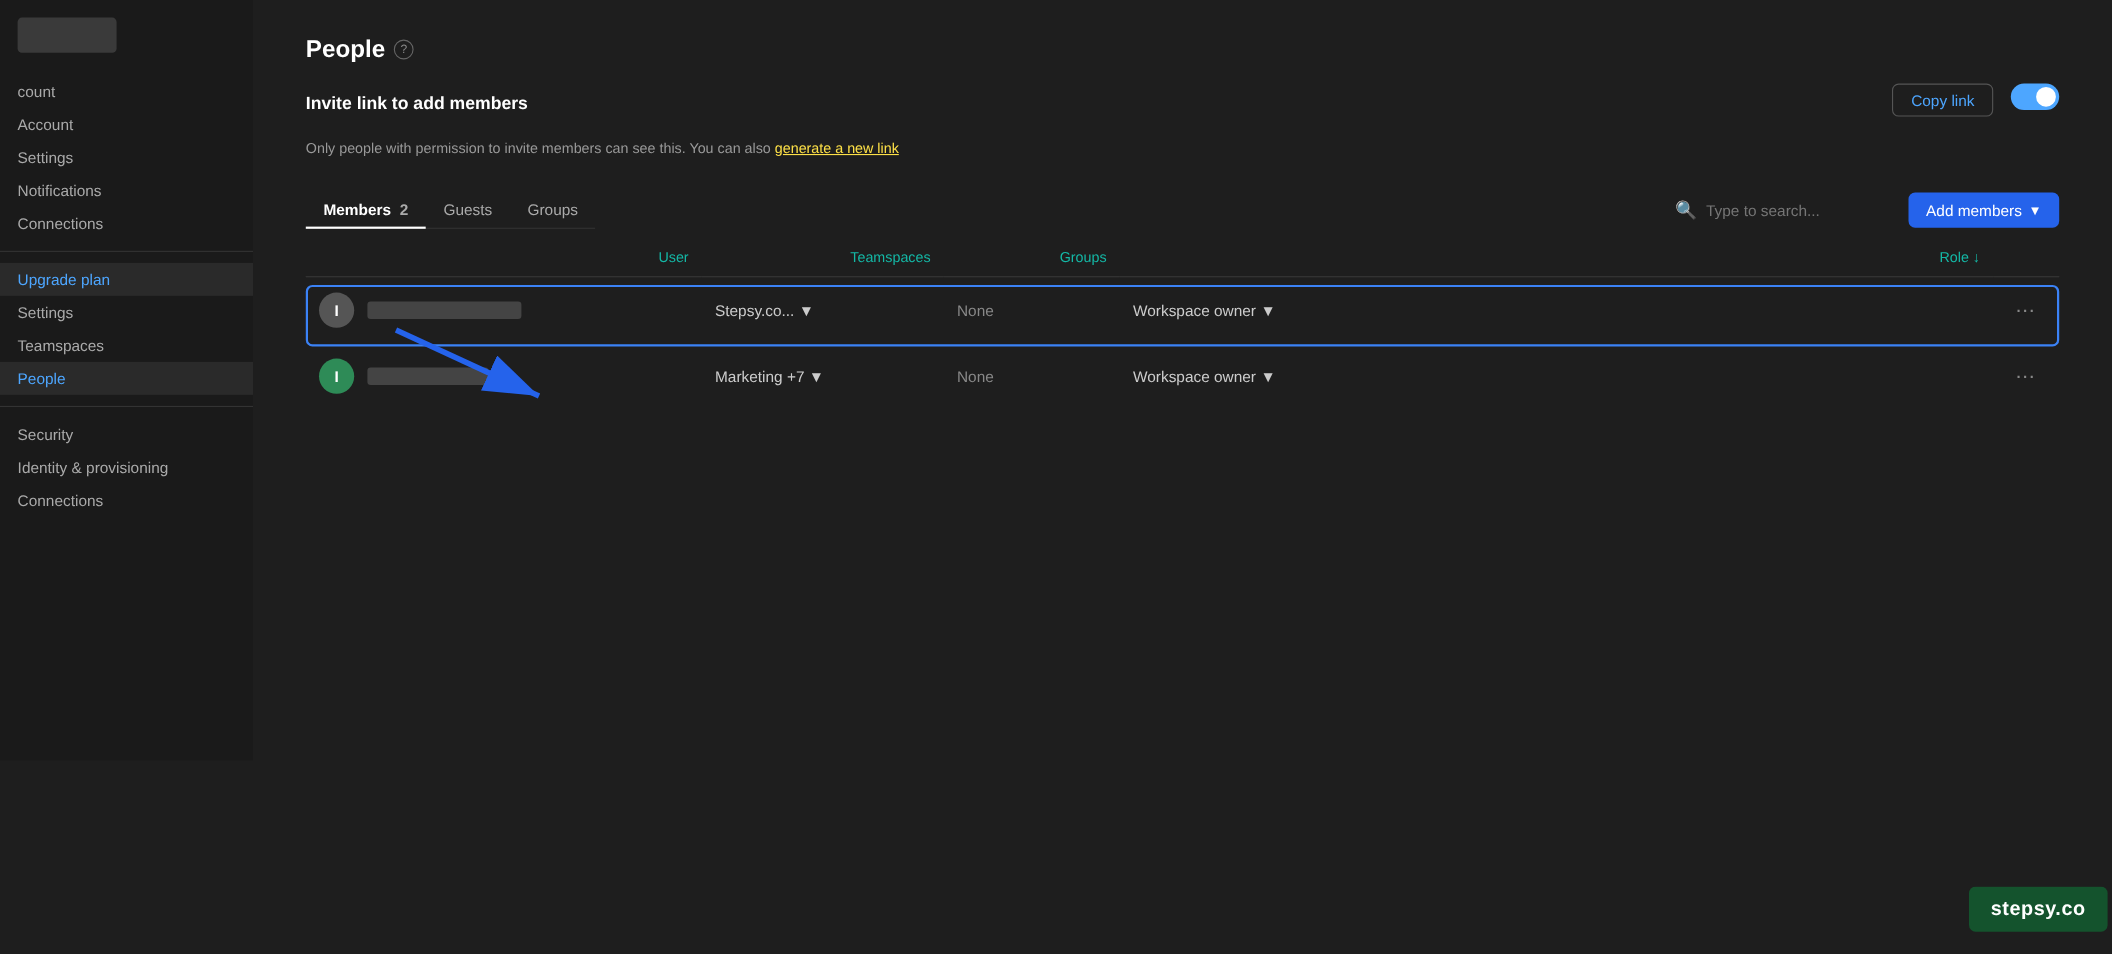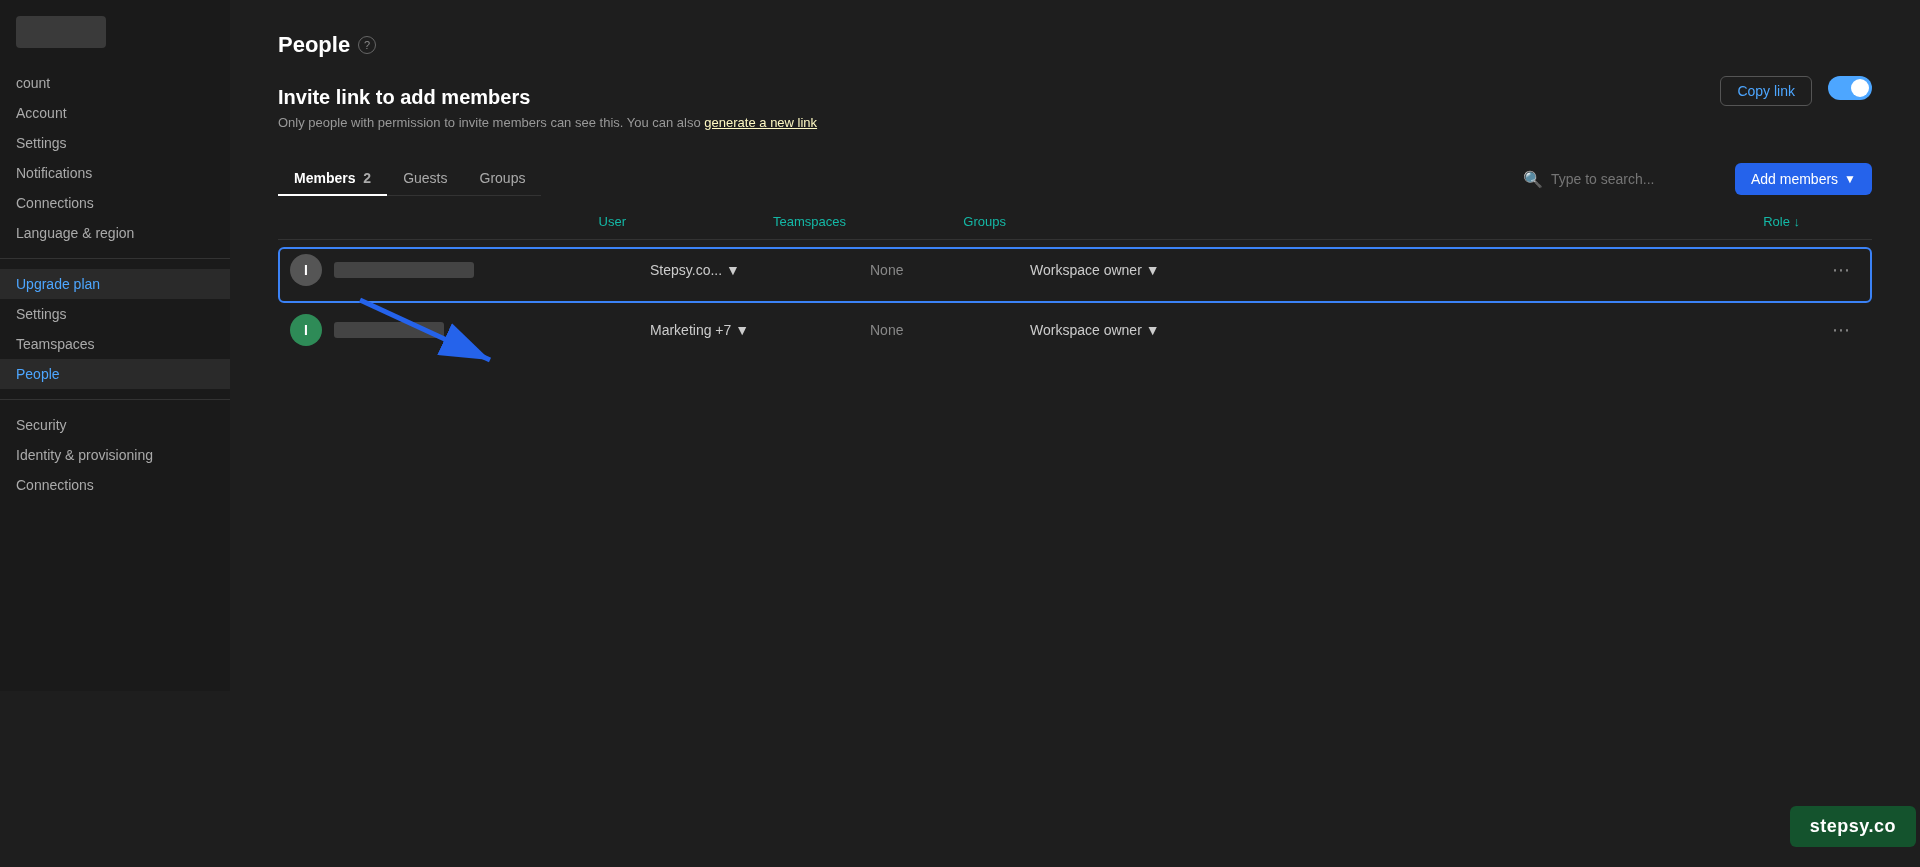--- a/index.html
+++ b/index.html
@@ -80,31 +80,31 @@
       font-size: 11px;
       color: #888;
       cursor: pointer;
     }
 
     
     .invite-section {
       margin-bottom: 32px;
     }
     .invite-title {
-      font-size: 20px;
+      font-size: 16px;
       font-weight: 600;
       color: #fff;
-      margin-bottom: 6px;
+      margin-bottom: 23px;
     }
     .invite-desc {
       font-size: 13px;
       color: #999;
     }
     .invite-desc a {
-      color: #fef9c3;
+      color: #fde047;
       text-decoration: underline;
     }
     .invite-controls {
       position: absolute;
       top: 76px;
       right: 48px;
       display: flex;
       align-items: flex-start;
       gap: 16px;
     }
@@ -303,23 +303,20 @@
     <span>Account</span>
   </div>
   <div class="sidebar-item">
     <span>Settings</span>
   </div>
   <div class="sidebar-item">
     <span>Notifications</span>
   </div>
   <div class="sidebar-item">
     <span>Connections</span>
-  </div>
-  <div class="sidebar-item">
-    <span>Language &amp; region</span>
   </div>
 
   <div class="sidebar-divider"></div>
 
   <div class="sidebar-item active">
     <span>Upgrade plan</span>
   </div>
   <div class="sidebar-item">
     <span>Settings</span>
   </div>

